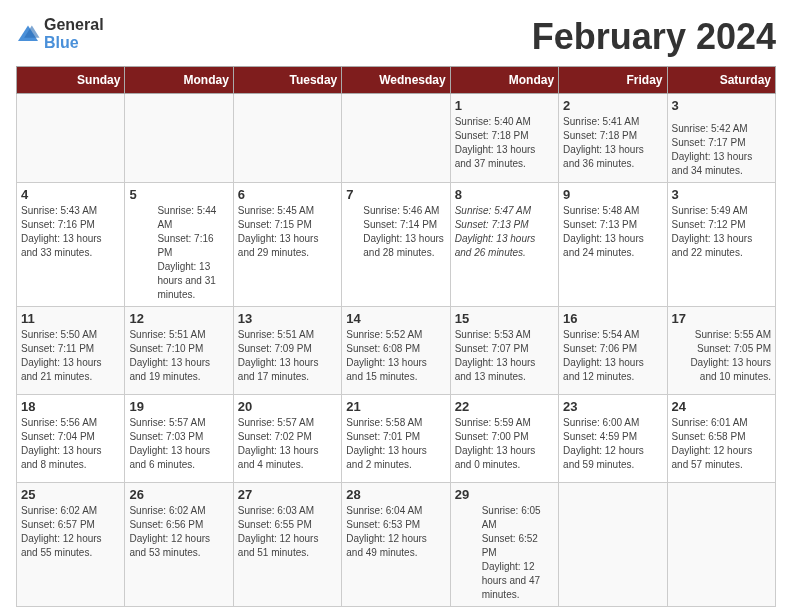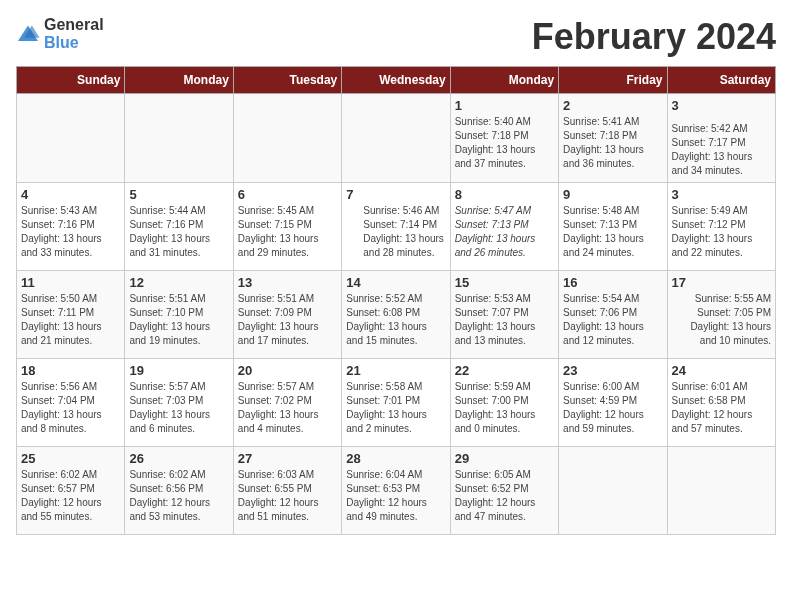--- a/index.html
+++ b/index.html
@@ -152,21 +152,21 @@
       </tr>
       <tr>
         <td>
           <span class="day-num">4</span>
           <div class="day-info" style="white-space: pre-line;">Sunrise: 5:43 AM
 Sunset: 7:16 PM
 Daylight: 13 hours and 33 minutes.</div>
         </td>
         <td>
           <span class="day-num">5</span>
-          <div class="day-info" style="white-space: pre-line;">Sunrise: 5:44 AM
+          <div class="day-info" style="white-space: pre-line; margin-left: 28px;">Sunrise: 5:44 AM
 Sunset: 7:16 PM
 Daylight: 13 hours and 31 minutes.</div>
         </td>
         <td>
           <span class="day-num">6</span>
           <div class="day-info" style="white-space: pre-line;">Sunrise: 5:45 AM
 Sunset: 7:15 PM
 Daylight: 13 hours and 29 minutes.</div>
         </td>
         <td>
@@ -302,21 +302,21 @@
 Daylight: 12 hours and 51 minutes.</div>
         </td>
         <td>
           <span class="day-num">28</span>
           <div class="day-info" style="white-space: pre-line;">Sunrise: 6:04 AM
 Sunset: 6:53 PM
 Daylight: 12 hours and 49 minutes.</div>
         </td>
         <td>
           <span class="day-num">29</span>
-          <div class="day-info" style="white-space: pre-line;">Sunrise: 6:05 AM
+          <div class="day-info" style="white-space: pre-line; margin-left: 27px;">Sunrise: 6:05 AM
 Sunset: 6:52 PM
 Daylight: 12 hours and 47 minutes.</div>
         </td>
         <td></td>
         <td></td>
       </tr>
     </tbody>
 </table>
 
 </body></html>

